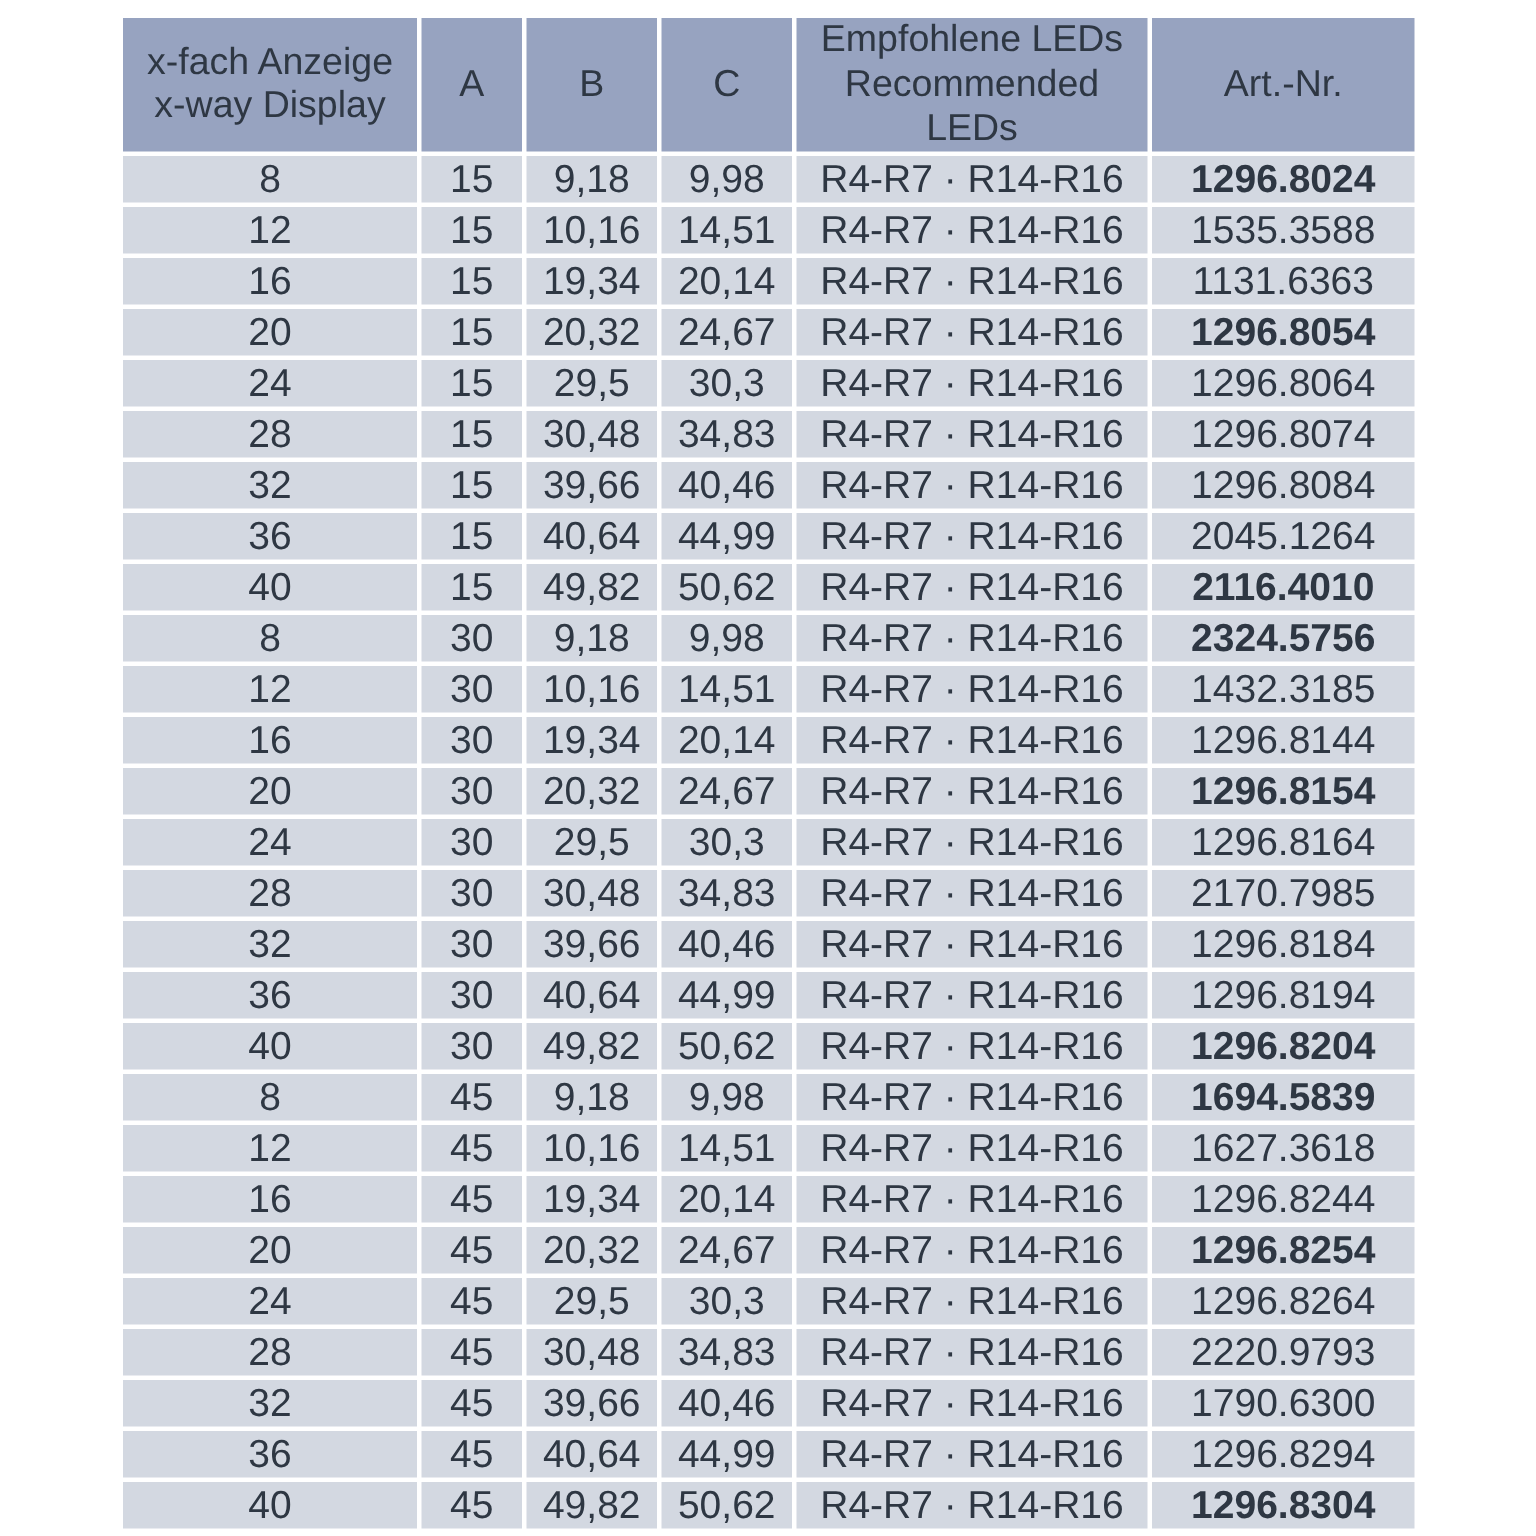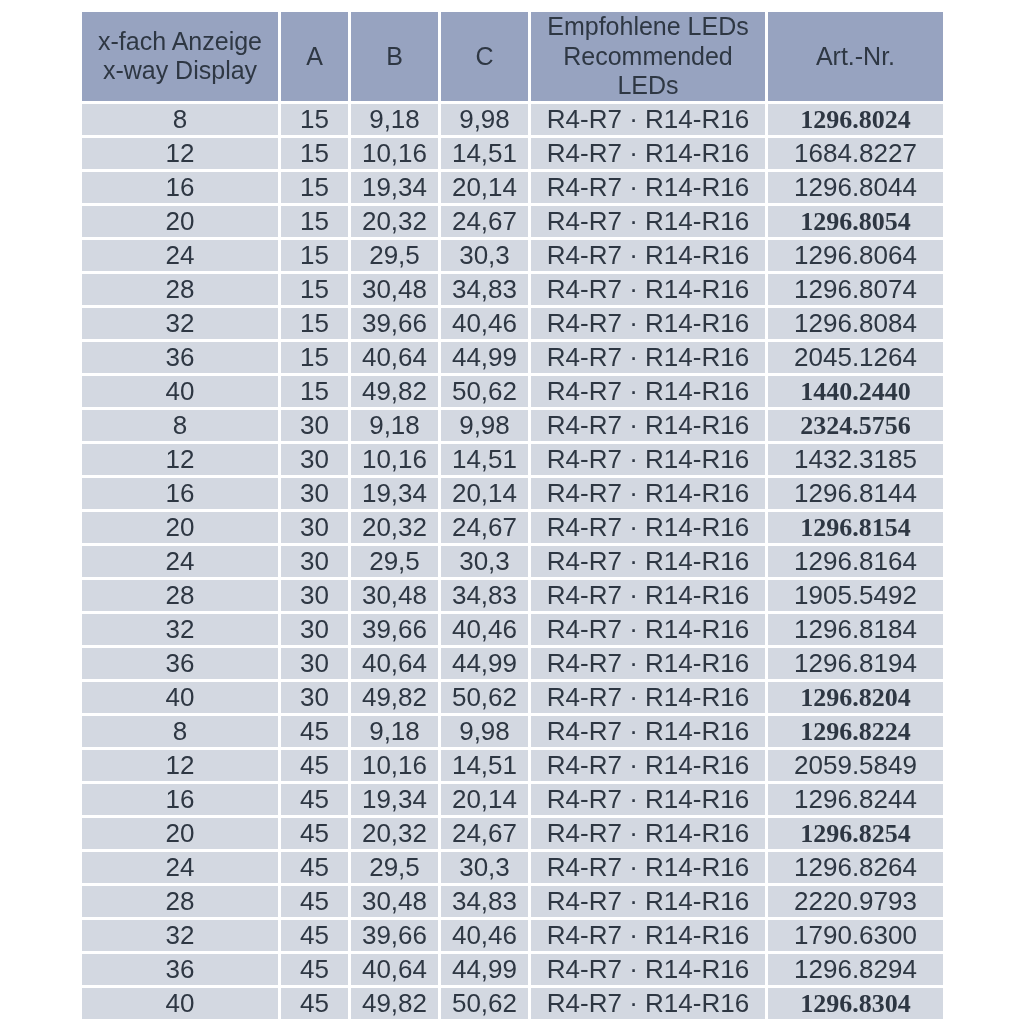--- a/index.html
+++ b/index.html
@@ -47,21 +47,20 @@
     font-size: 26px;
     height: 31px;
     line-height: 31px;
     text-align: center;
     vertical-align: middle;
     padding: 0;
     white-space: nowrap;
   }
   table.product-table td.bold {
     font-weight: bold;
-    font-family: Liberation Serif, serif;
   }
 </style>
 </head>
 <body>
 
 <div class="page">
   <table class="product-table">
     <colgroup>
       <col style="width:196px">
       <col style="width:67px">
@@ -94,29 +93,29 @@
           <td>9,98</td>
           <td>R4-R7 · R14-R16</td>
           <td class="bold">1296.8024</td>
         </tr>
         <tr>
           <td>12</td>
           <td>15</td>
           <td>10,16</td>
           <td>14,51</td>
           <td>R4-R7 · R14-R16</td>
-          <td>1684.8227</td>
+          <td>1535.3588</td>
         </tr>
         <tr>
           <td>16</td>
           <td>15</td>
           <td>19,34</td>
           <td>20,14</td>
           <td>R4-R7 · R14-R16</td>
-          <td>1296.8044</td>
+          <td>1131.6363</td>
         </tr>
         <tr>
           <td>20</td>
           <td>15</td>
           <td>20,32</td>
           <td>24,67</td>
           <td>R4-R7 · R14-R16</td>
           <td class="bold">1296.8054</td>
         </tr>
         <tr>
@@ -150,21 +149,21 @@
           <td>44,99</td>
           <td>R4-R7 · R14-R16</td>
           <td>2045.1264</td>
         </tr>
         <tr>
           <td>40</td>
           <td>15</td>
           <td>49,82</td>
           <td>50,62</td>
           <td>R4-R7 · R14-R16</td>
-          <td class="bold">1440.2440</td>
+          <td class="bold">2116.4010</td>
         </tr>
         <tr>
           <td>8</td>
           <td>30</td>
           <td>9,18</td>
           <td>9,98</td>
           <td>R4-R7 · R14-R16</td>
           <td class="bold">2324.5756</td>
         </tr>
         <tr>
@@ -198,21 +197,21 @@
           <td>30,3</td>
           <td>R4-R7 · R14-R16</td>
           <td>1296.8164</td>
         </tr>
         <tr>
           <td>28</td>
           <td>30</td>
           <td>30,48</td>
           <td>34,83</td>
           <td>R4-R7 · R14-R16</td>
-          <td>1905.5492</td>
+          <td>2170.7985</td>
         </tr>
         <tr>
           <td>32</td>
           <td>30</td>
           <td>39,66</td>
           <td>40,46</td>
           <td>R4-R7 · R14-R16</td>
           <td>1296.8184</td>
         </tr>
         <tr>
@@ -230,29 +229,29 @@
           <td>50,62</td>
           <td>R4-R7 · R14-R16</td>
           <td class="bold">1296.8204</td>
         </tr>
         <tr>
           <td>8</td>
           <td>45</td>
           <td>9,18</td>
           <td>9,98</td>
           <td>R4-R7 · R14-R16</td>
-          <td class="bold">1296.8224</td>
+          <td class="bold">1694.5839</td>
         </tr>
         <tr>
           <td>12</td>
           <td>45</td>
           <td>10,16</td>
           <td>14,51</td>
           <td>R4-R7 · R14-R16</td>
-          <td>2059.5849</td>
+          <td>1627.3618</td>
         </tr>
         <tr>
           <td>16</td>
           <td>45</td>
           <td>19,34</td>
           <td>20,14</td>
           <td>R4-R7 · R14-R16</td>
           <td>1296.8244</td>
         </tr>
         <tr>

